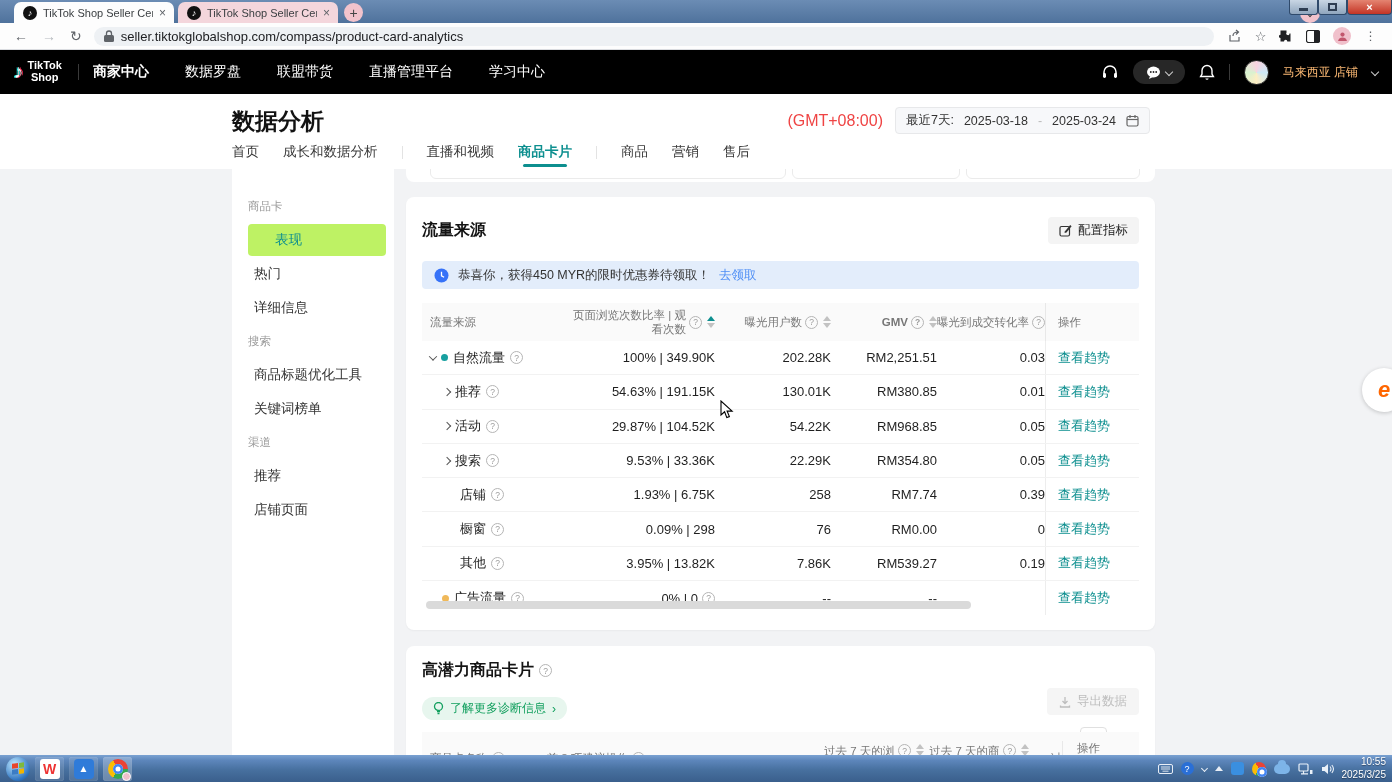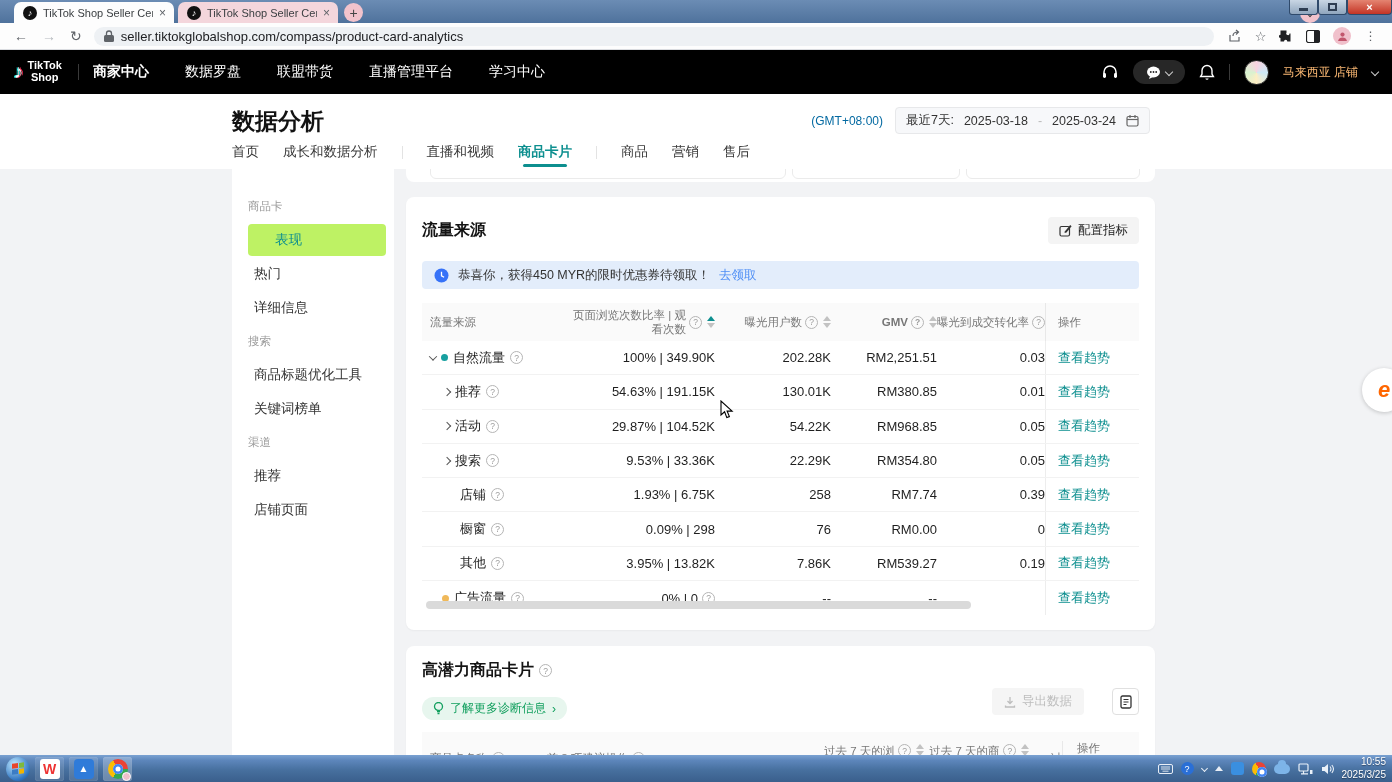--- a/index.html
+++ b/index.html
@@ -43,21 +43,21 @@
   .pill-msg { width:52px; height:24px; border-radius:13px; background:#272727; display:flex; align-items:center; justify-content:center; gap:5px; }
   .chev { display:inline-block; width:6px; height:6px; border-right:1.4px solid #ccc; border-bottom:1.4px solid #ccc; transform:rotate(45deg); }
   .chev.dark { border-color:#444; }
   .avatar-shop { width:25px; height:25px; border-radius:50%; background:conic-gradient(#f9d3e0,#cde9f7,#fdeec3,#d9f2d0,#f9d3e0); border:1px solid #333; }
   .acct { font-size:12px; color:#fdba74; }
 
   
   .pagehead { position:absolute; left:0; top:94px; width:1392px; height:75px; background:#fff; }
   .pagetitle { position:absolute; left:232px; top:12px; font-size:23px; font-weight:bold; color:#121212; }
   .headright { position:absolute; right:242px; top:13px; display:flex; align-items:center; gap:12px; }
-  .tz { font-size:12px; color:#0369a1; }
+  .tz { font-size:16px; color:#ef4444; }
   .datepill { height:27px; background:#f7f8fa; border:1px solid #e7e8ea; border-radius:4px; display:flex; align-items:center; gap:10px; padding:0 10px; font-size:12.5px; color:#333; }
   .pagetabs { position:absolute; left:232px; bottom:0; height:26px; display:flex; align-items:flex-start; gap:24px; font-size:13.5px; color:#383838; }
   .ptab { padding-bottom:9px; position:relative; cursor:default; }
   .ptab.active { color:var(--accent); font-weight:bold; }
   .ptab.active::after { content:""; position:absolute; left:50%; transform:translateX(-50%); bottom:3px; width:44px; height:3px; border-radius:2px; background:var(--accent); }
   .ptab-div { width:1px; height:13px; background:#e3e3e3; margin-top:3px; }
 
   
   :root { --accent:#0d8f8f; }
   .content { position:absolute; left:0; top:169px; width:1392px; height:586px; background:#f2f3f5; }
@@ -102,21 +102,21 @@
   .car.up.on { border-bottom-color:var(--accent); }
   .rchev { width:6px; height:6px; border-right:1.4px solid #555; border-bottom:1.4px solid #555; display:inline-block; flex:0 0 auto; }
   .rchev.down { transform:rotate(45deg) translate(-1px,-1px); }
   .rchev.right { transform:rotate(-45deg); }
   .dot { width:7px; height:7px; border-radius:50%; display:inline-block; flex:0 0 auto; }
   .ind1 { padding-left:22px; } .ind2 { padding-left:38px; } .ind3 { padding-left:20px; }
   .hscroll { position:absolute; left:20px; top:404px; width:545px; height:8px; background:#dadada; border-radius:4px; }
 
   
   .diagpill { margin-top:16px; display:inline-flex; align-items:center; gap:6px; height:23px; background:#e7f6ee; border-radius:12px; padding:0 11px; font-size:12px; color:#13a05f; }
-  .pot-actions { position:absolute; right:16px; top:42px; display:flex; align-items:center; gap:28px; }
+  .pot-actions { position:absolute; right:16px; top:42px; display:flex; align-items:center; gap:12px;flex-direction:column; }
   .exportbtn { height:27px; background:#f5f5f5; border-radius:4px; display:flex; align-items:center; gap:6px; padding:0 12px; font-size:12.5px; color:#bdbdbd; }
   .docbtn { width:27px; height:27px; border:1px solid #e0e0e0; border-radius:4px; background:#fff; display:flex; align-items:center; justify-content:center; }
   .pot-head { position:absolute; left:16px; right:16px; top:86px; height:44px; background:#fafafa; display:flex; align-items:center; padding-top:9px; font-size:11.5px; color:#777; }
   .ph-name { width:130px; padding-left:8px; display:flex; gap:4px; align-items:center; }
   .ph-sug { width:285px; display:flex; gap:4px; align-items:center; }
   .ph-v { width:110px; display:flex; justify-content:flex-end; gap:3px; }
   .ph-cut { width:34px; text-align:right; }
   .ph-act { width:80px; padding-left:14px; border-left:1px solid #e8e8e8; align-self:stretch; display:flex; align-items:flex-start; padding-top:0; }
   .ph-wrap { width:72px; line-height:1.25; text-align:center; }
 

